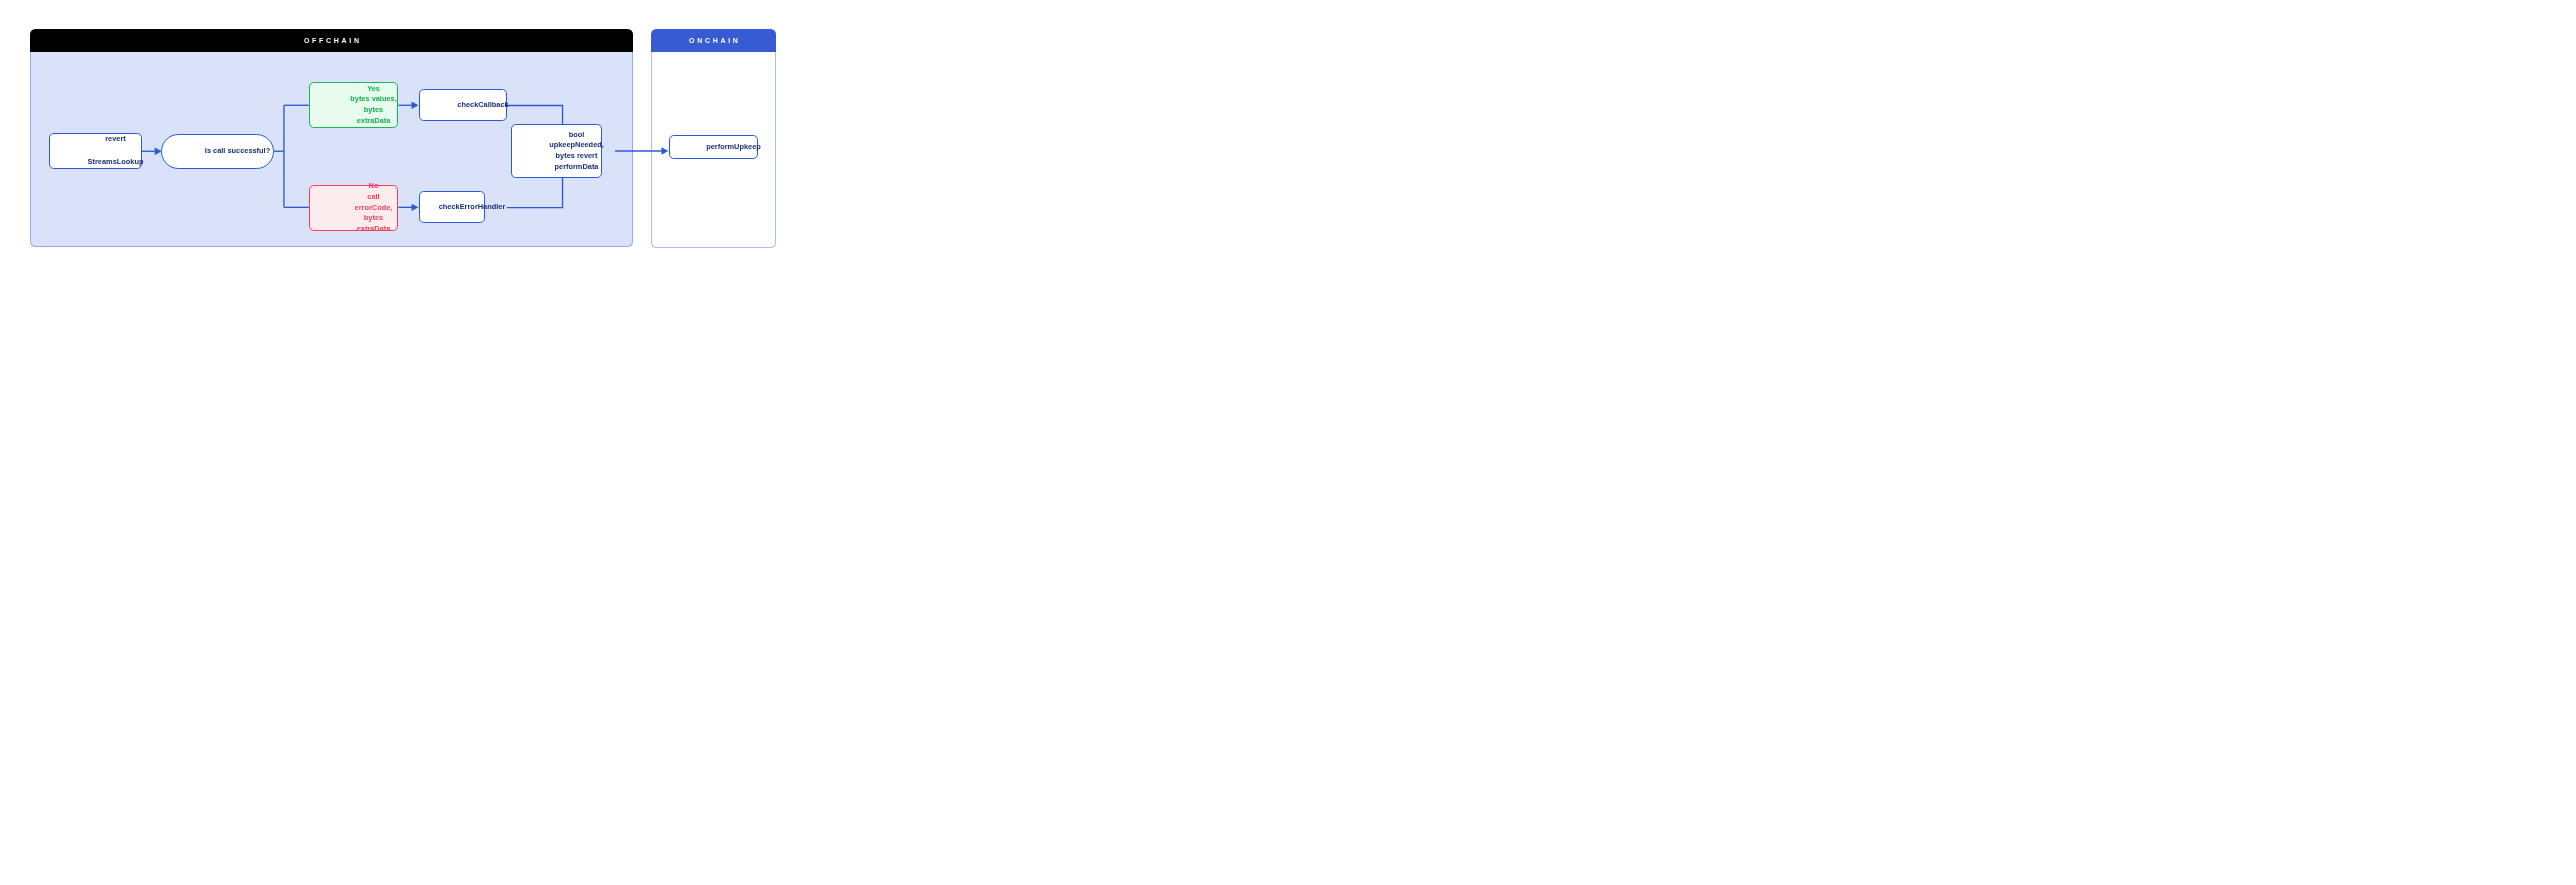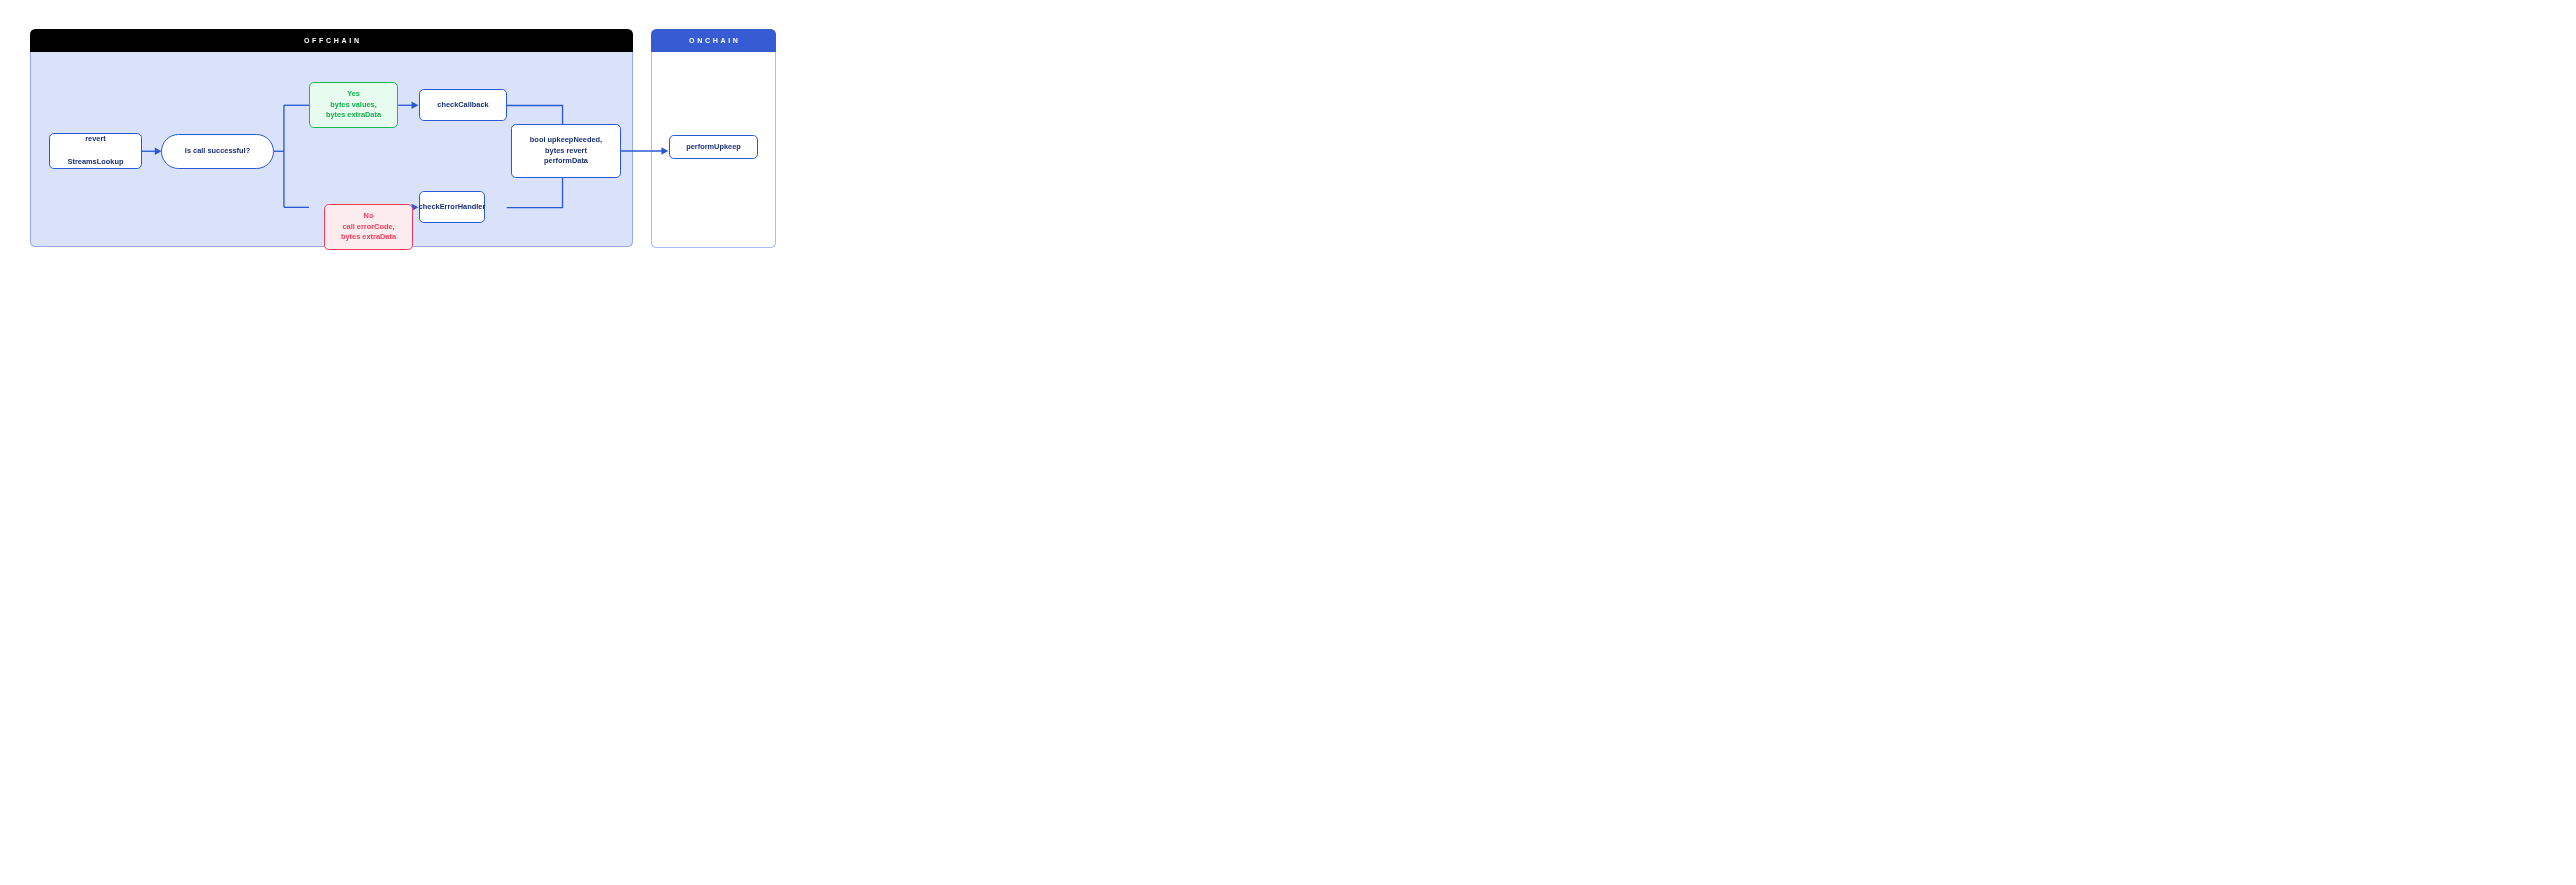--- a/index.html
+++ b/index.html
@@ -42,32 +42,33 @@
     position:absolute; z-index:3;
     box-sizing:border-box;
     background:#ffffff;
     border:1.1px solid #2b59d6;
     border-radius:4.8px;
     color:#1a3076;
     font-size:7.4px; font-weight:bold; line-height:1.45;
     display:flex; flex-direction:column;
     align-items:center; justify-content:center;
     text-align:center;
+    padding-left:40px;
   }
   .node.oval { border-radius:17.5px; }
   .node.green { background:#e8fbef; border-color:#15b951; color:#15b14e; }
   .node.red   { background:#fdeced; border-color:#f23d5d; color:#f43e5e; }
 
   .n-revert   { left:49px;  top:133px; width:93px; height:36px;justify-content:space-between; }
   .n-decision { left:161px; top:134px; width:113px; height:35px; }
   .n-yes      { left:309px; top:82px; width:89px; height:46px; }
-  .n-no       { left:324px; top:185px; width:89px; height:46px;margin-top:19px; }
+  .n-no       { left:309px; top:185px; width:89px; height:46px; }
   .n-callback { left:419px; top:89px; width:88px; height:32px; }
   .n-errorh   { left:419px; top:191px; width:66px; height:32px; }
-  .n-result   { left:511px; top:124px; width:110px; height:54px; }
+  .n-result   { left:511px; top:124px; width:91px; height:54px; }
   .n-perform  { left:669px; top:135px; width:89px; height:24px; }
 </style>
 </head>
 <body>
 
 <div class="canvas">
 
   <section class="container offchain">
     <div class="hdr">
       <span>OFFCHAIN</span>

